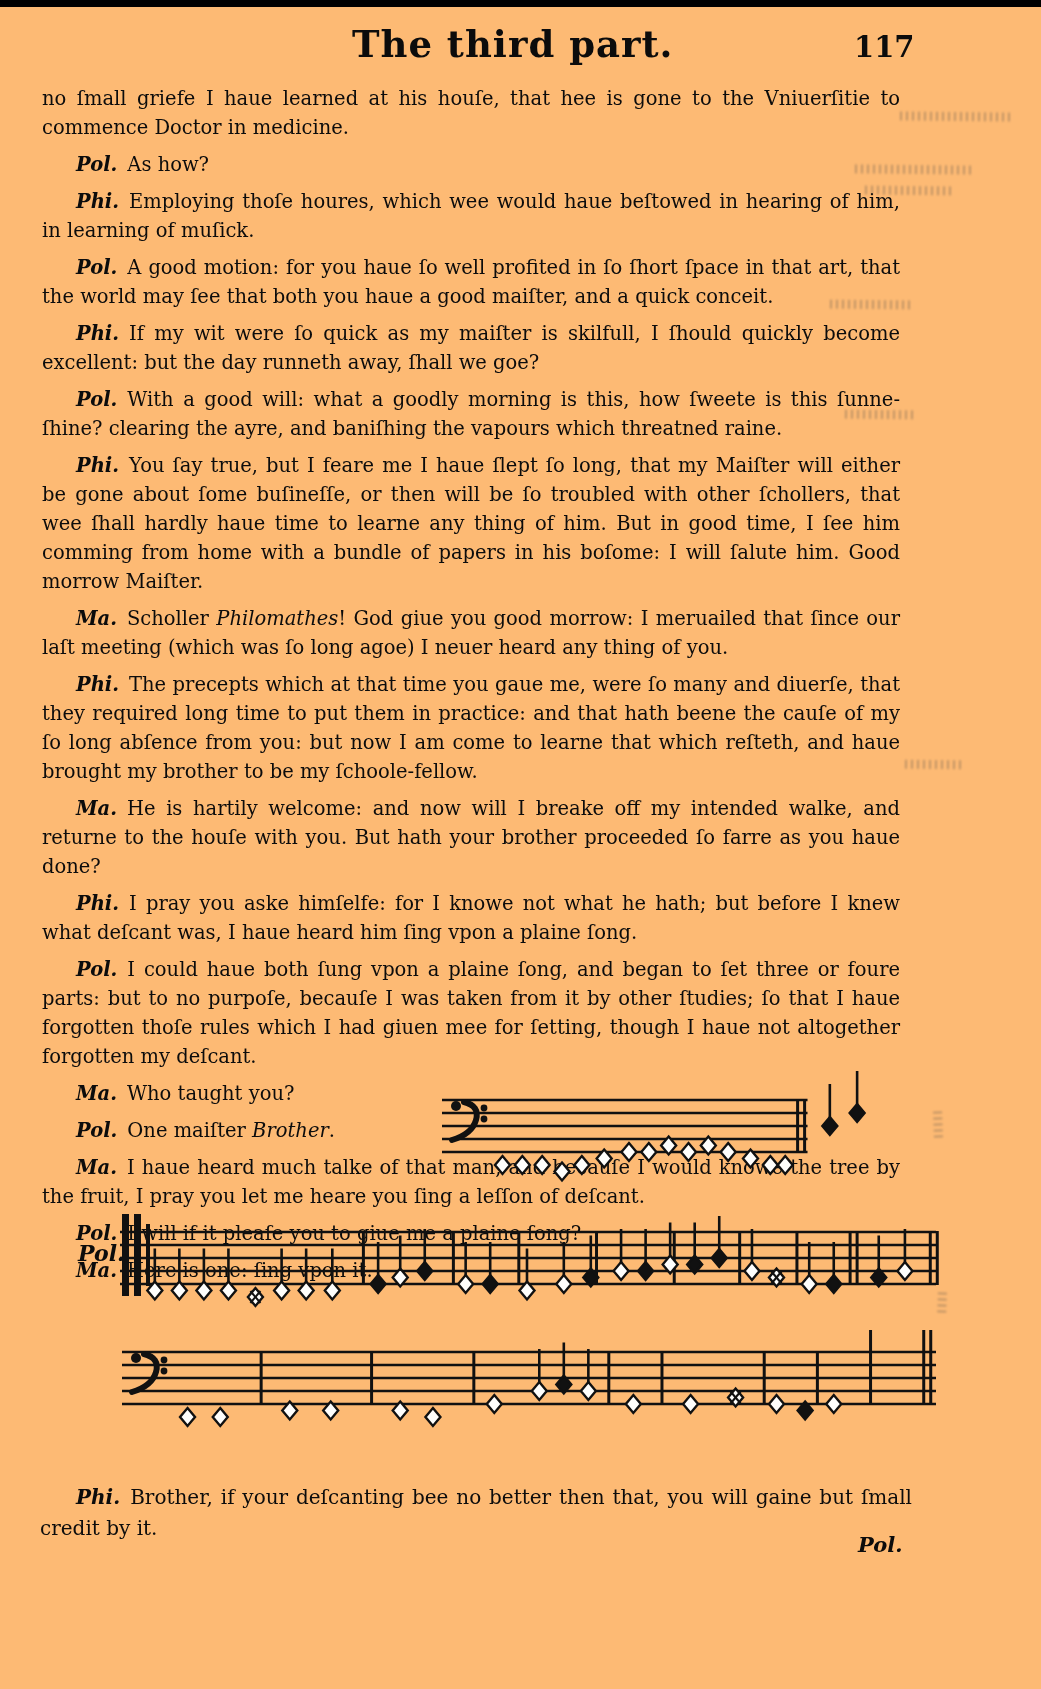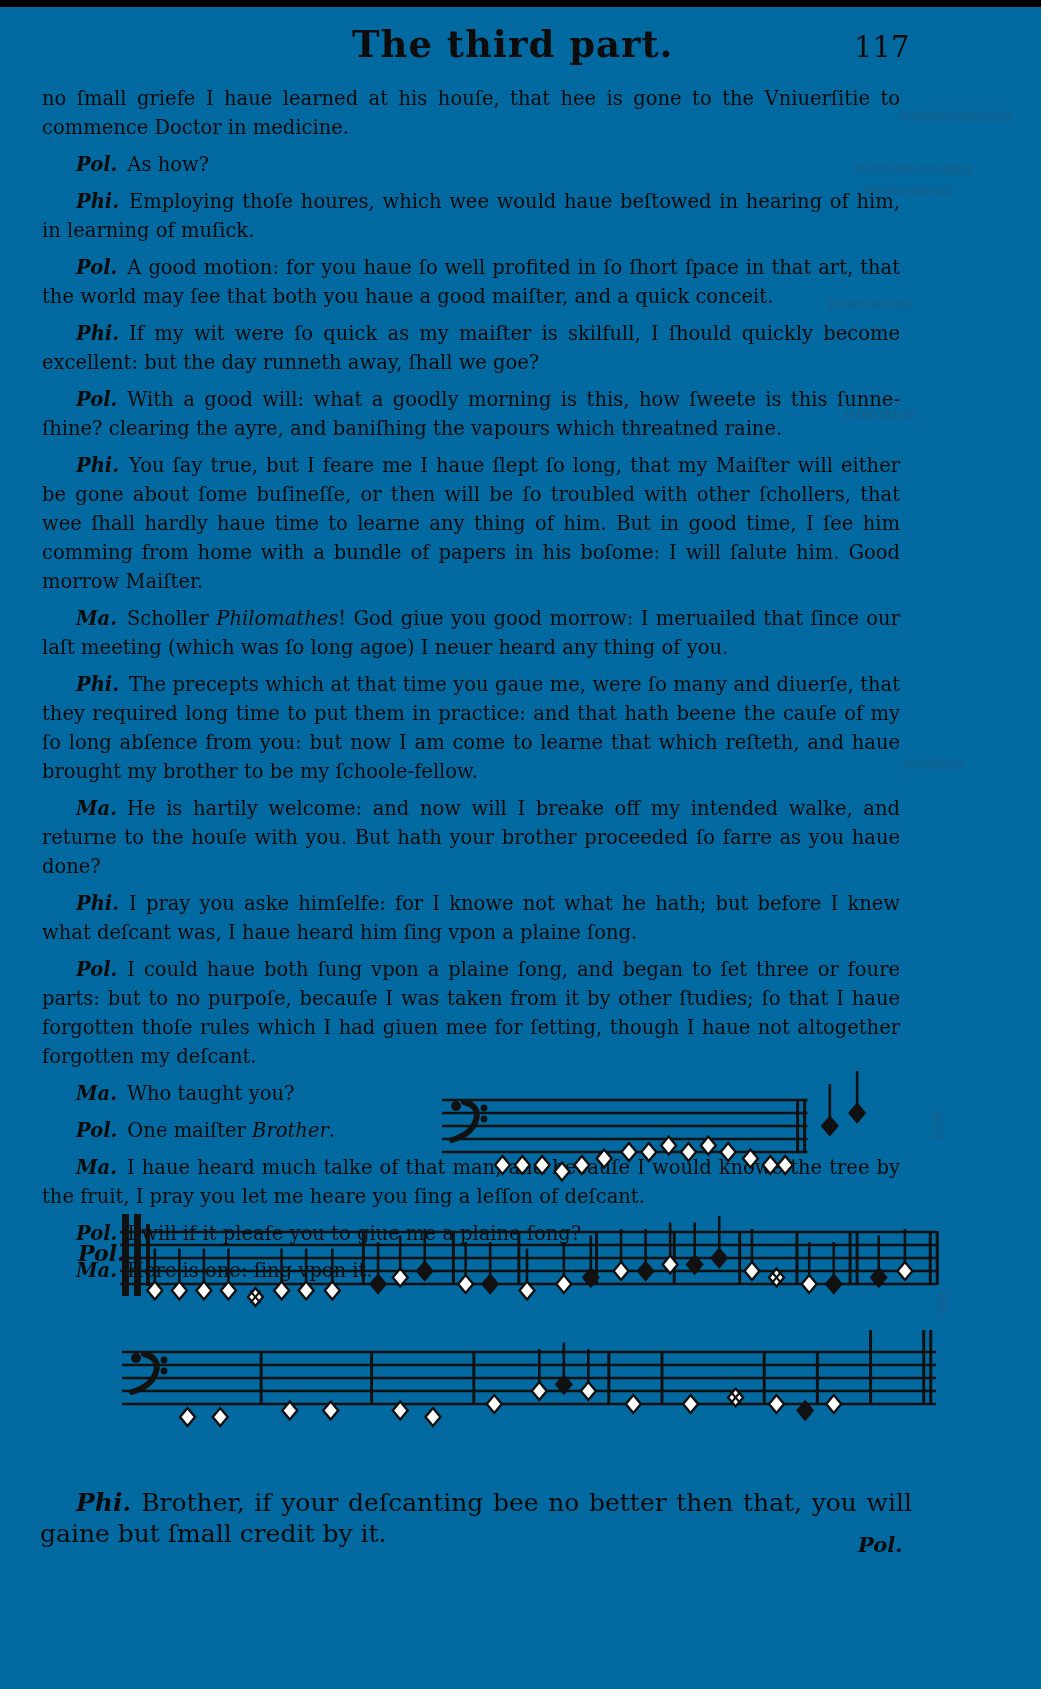--- a/index.html
+++ b/index.html
@@ -1,36 +1,36 @@
 <!DOCTYPE html>
 <html><head>
 <meta charset="utf-8">
 <style>
   html,body{margin:0;padding:0;background:#666;}
   .page{
     position:relative;width:1041px;height:1689px;margin:0 auto;
-    background:#0369a1;color:#0c0c0c;overflow:hidden;
+    background:#fdba74;color:#0c0c0c;overflow:hidden;
     font-family:"DejaVu Serif","Liberation Serif",serif;
   }
   .edge-bar{position:absolute;top:0;left:0;width:100%;height:7px;background:#000;}
   .header-title{
     position:absolute;top:22px;left:352px;font-size:37px;font-weight:bold;
     letter-spacing:1px;white-space:nowrap;
   }
-  .page-number{position:absolute;top:30px;left:854px;font-size:29px;font-weight:normal;}
+  .page-number{position:absolute;top:30px;left:854px;font-size:29px;font-weight:bold;}
   .text-column{
     position:absolute;left:34px;top:76px;width:874px;
     font-size:19.5px;line-height:29px;text-align:justify;
   }
   p.dlg{margin:8px;text-indent:34px;}
   p.dlg.cont{text-indent:0;}
   .spk{font-style:italic;font-weight:bold;margin-right:10px;}
   .closing-para{
     position:absolute;left:40px;top:1462px;width:872px;
-    font-size:25px;line-height:31px;text-align:justify;text-indent:36px;
+    font-size:20px;line-height:31px;text-align:justify;text-indent:36px;
   }
   .catchword{position:absolute;left:858px;top:1532px;font-size:21px;font-style:italic;font-weight:bold;}
   .music-part-label{position:absolute;left:78px;top:1240px;font-size:22px;font-style:italic;font-weight:bold;}
   .music-system{position:absolute;}
   #m-plainsong{left:438px;top:1070px;width:502px;height:116px;}
   #m-descant{left:118px;top:1192px;width:824px;height:140px;}
   #m-bass{left:118px;top:1324px;width:824px;height:132px;}
   svg{display:block;width:100%;height:100%;}
   .smudge{
     position:absolute;opacity:.32;filter:blur(1.2px);

